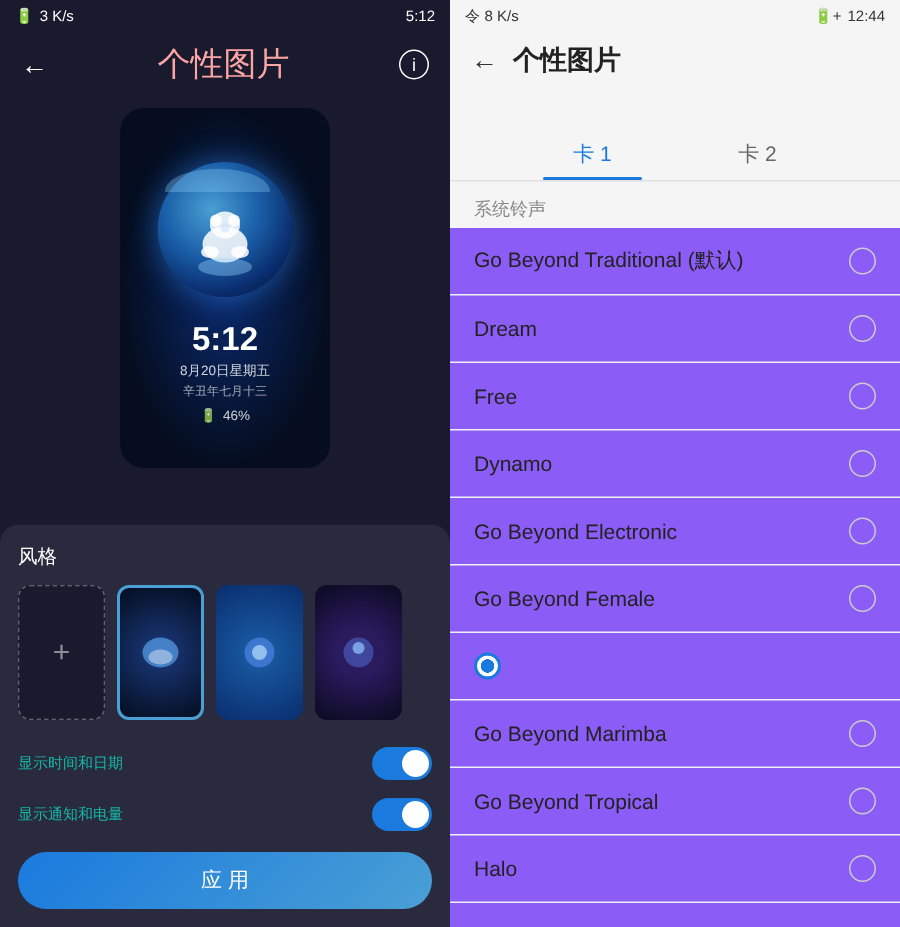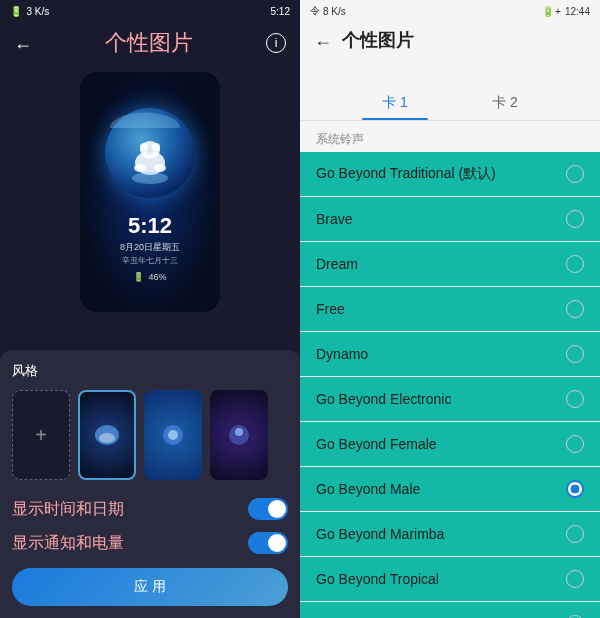--- a/index.html
+++ b/index.html
@@ -195,22 +195,22 @@
     .thumb-3 { background: radial-gradient(circle, #2a1a5e 30%, #0a0a1e 100%); }
 
     .toggle-row {
       display: flex;
       align-items: center;
       justify-content: space-between;
       padding: 6px 0;
     }
 
     .toggle-label {
-      font-size: 16px;
-      color: #fca5a5;
+      font-size: 10px;
+      color: #14b8a6;
     }
 
     .toggle {
       width: 40px;
       height: 22px;
       background: #1a7ade;
       border-radius: 11px;
       position: relative;
       cursor: pointer;
     }
@@ -326,21 +326,21 @@
 
     .section-header {
       padding: 10px 16px 4px;
       font-size: 12px;
       color: #888;
     }
 
     .ringtone-list {
       flex: 1;
       overflow-y: auto;
-      background: #14b8a6;
+      background: #8b5cf6;
     }
 
     .ringtone-item {
       display: flex;
       align-items: center;
       justify-content: space-between;
       padding: 13px 16px;
       border-bottom: 1px solid #f0f0f0;
       cursor: pointer;
     }
@@ -487,45 +487,40 @@
   </div>
 
   <div class="section-header">系统铃声</div>
 
   <div class="ringtone-list" id="ringtone-list">
   <div class="ringtone-item">
         <span class="ringtone-name">Go Beyond Traditional (默认)</span>
         <div class="radio-btn"></div>
       </div>
       <div class="ringtone-item">
-        <span class="ringtone-name">Brave</span>
-        <div class="radio-btn"></div>
-      </div>
-      <div class="ringtone-item">
         <span class="ringtone-name">Dream</span>
         <div class="radio-btn"></div>
       </div>
       <div class="ringtone-item">
         <span class="ringtone-name">Free</span>
         <div class="radio-btn"></div>
       </div>
       <div class="ringtone-item">
         <span class="ringtone-name">Dynamo</span>
         <div class="radio-btn"></div>
       </div>
       <div class="ringtone-item">
         <span class="ringtone-name">Go Beyond Electronic</span>
         <div class="radio-btn"></div>
       </div>
       <div class="ringtone-item">
         <span class="ringtone-name">Go Beyond Female</span>
         <div class="radio-btn"></div>
       </div>
       <div class="ringtone-item highlighted">
-        <span class="ringtone-name">Go Beyond Male</span>
         <div class="radio-btn selected"></div>
       </div>
       <div class="ringtone-item">
         <span class="ringtone-name">Go Beyond Marimba</span>
         <div class="radio-btn"></div>
       </div>
       <div class="ringtone-item">
         <span class="ringtone-name">Go Beyond Tropical</span>
         <div class="radio-btn"></div>
       </div>

